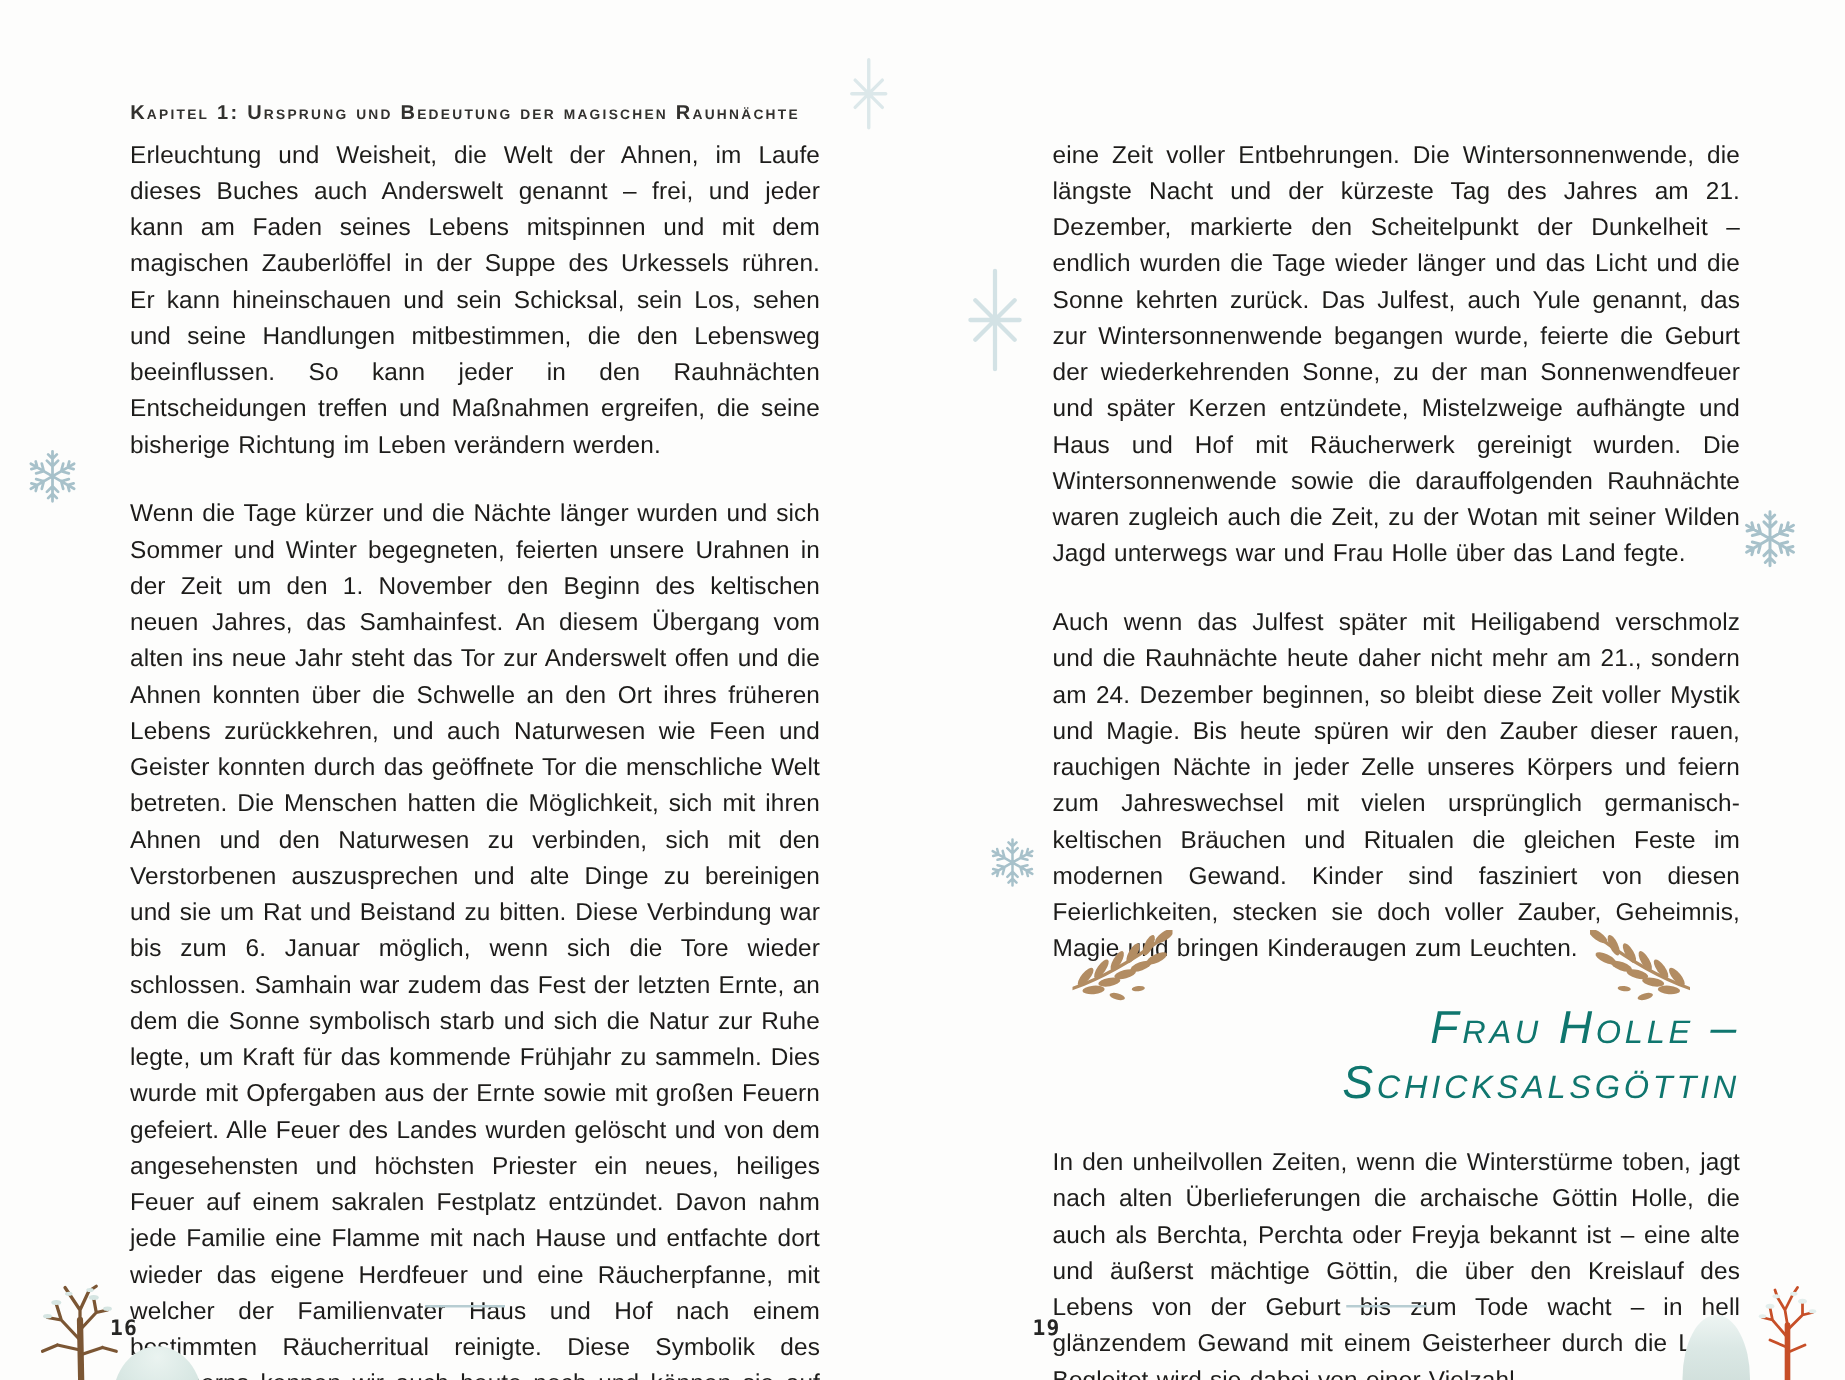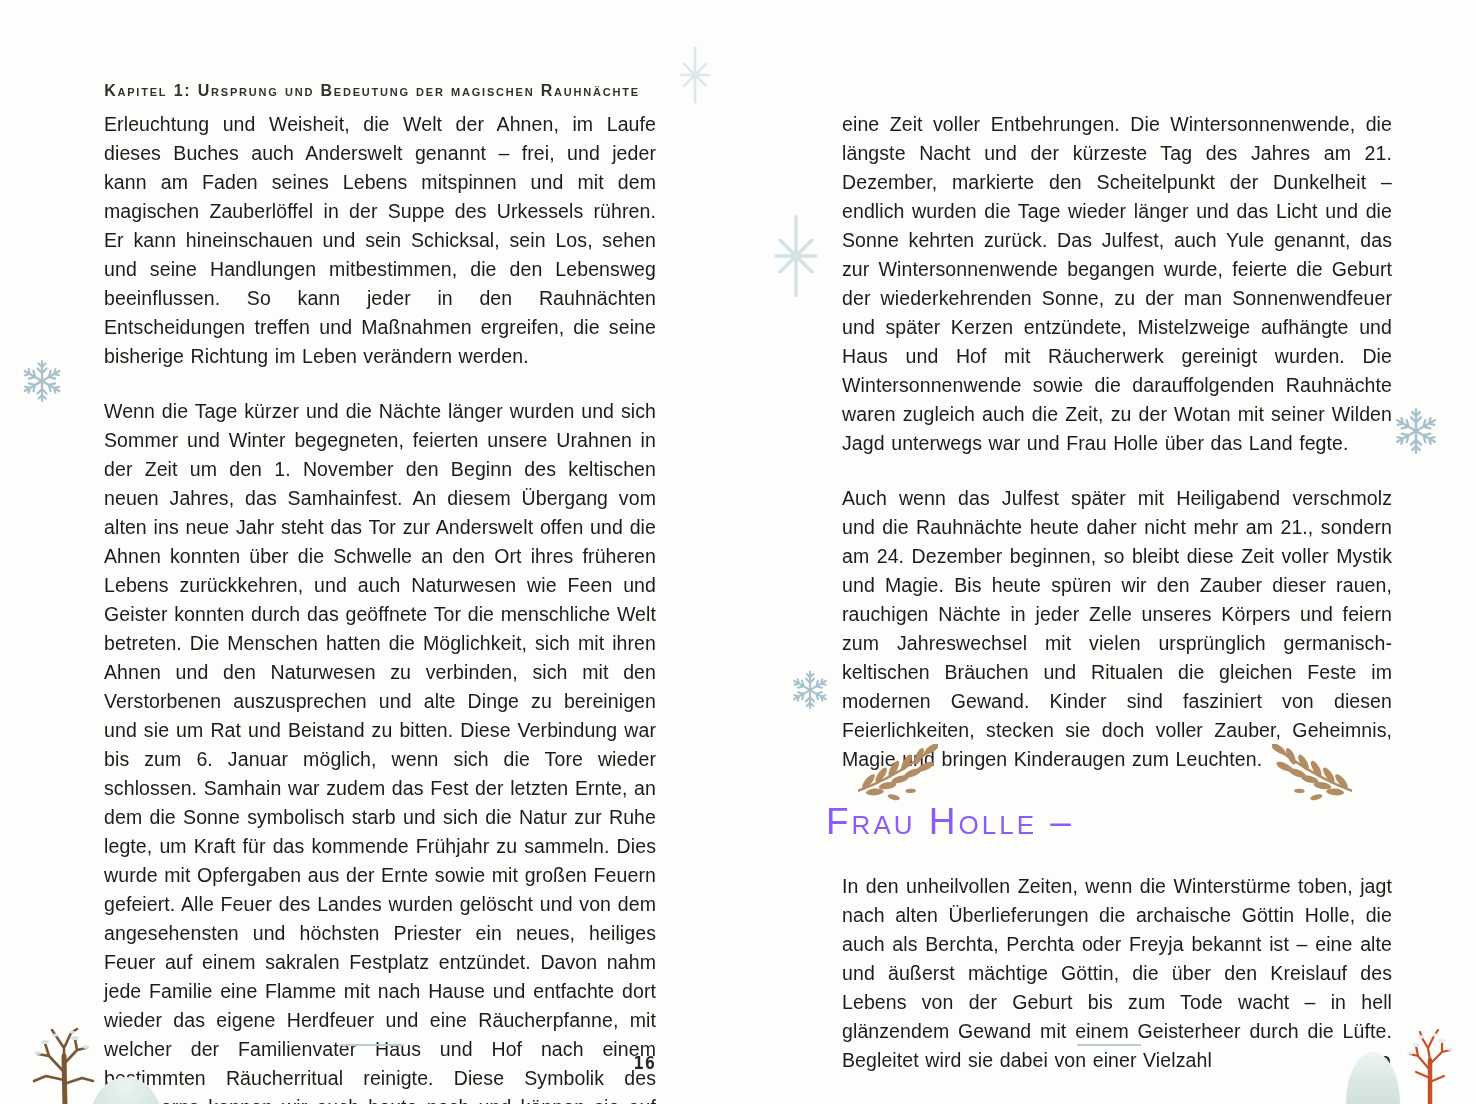--- a/index.html
+++ b/index.html
@@ -22,28 +22,29 @@
   .body-text { position:absolute; top:110px; left:0; right:0; }
   .body-text p {
     margin:0 0 26px 16px;
     font-size:19.5px; line-height:29px;
     text-align:justify; text-align-last:left;
     word-spacing:1px; letter-spacing:0.1px;
     color:#1d1c1a;
   }
 
   .section-heading {
-    margin:6px 0 28px 0; text-align:left;
+    margin:6px 0 28px 0; text-align:right;
     font-variant:small-caps; font-weight:500;
     font-size:37px; line-height:44px; letter-spacing:3px;
-    color:#8b5cf6;
+    color:#0f766e;
+    font-style:italic;
   }
 
   .folio {
-    position:absolute; top:1044px; left:0; right:0; text-align:right;
+    position:absolute; top:1044px; left:0; right:0; text-align:left;
   }
   .folio-line {
     display:block; width:64px; height:2px; margin:0 auto 7px auto;
     background:#b7cdd2;
   }
   .folio-number {
     font-family:"DejaVu Sans Mono", monospace; font-weight:bold;
     font-size:17px; letter-spacing:1px; color:#262624;
   }
 
@@ -118,20 +119,21 @@
   </div>
 
   <div class="column col-right">
 
     <div class="body-text">
       <p>eine Zeit voller Entbehrungen. Die Wintersonnenwende, die längste Nacht und der kürzeste Tag des Jahres am 21. Dezember, markierte den Scheitelpunkt der Dunkelheit – endlich wurden die Tage wieder länger und das Licht und die Sonne kehrten zurück. Das Julfest, auch Yule genannt, das zur Wintersonnenwende begangen wurde, feierte die Geburt der wiederkehrenden Sonne, zu der man Sonnenwendfeuer und später Kerzen entzündete, Mistelzweige aufhängte und Haus und Hof mit Räucherwerk gereinigt wurden. Die Wintersonnenwende sowie die darauffolgenden Rauhnächte waren zugleich auch die Zeit, zu der Wotan mit seiner Wilden Jagd unterwegs war und Frau Holle über das Land fegte.</p>
       <p>Auch wenn das Julfest später mit Heiligabend verschmolz und die Rauhnächte heute daher nicht mehr am 21., sondern am 24. Dezember beginnen, so bleibt diese Zeit voller Mystik und Magie. Bis heute spüren wir den Zauber dieser rauen, rauchigen Nächte in jeder Zelle unseres Körpers und feiern zum Jahreswechsel mit vielen ursprünglich germanisch-keltischen Bräuchen und Ritualen die gleichen Feste im modernen Gewand. Kinder sind fasziniert von diesen Feierlichkeiten, stecken sie doch voller Zauber, Geheimnis, Magie und bringen Kinderaugen zum Leuchten.</p>
 
       <div class="section-heading">
         <div>Frau Holle –</div>
+        <div>Schicksalsgöttin</div>
       </div>
 
       <p>In den unheilvollen Zeiten, wenn die Winterstürme toben, jagt nach alten Überlieferungen die archaische Göttin Holle, die auch als Berchta, Perchta oder Freyja bekannt ist – eine alte und äußerst mächtige Göttin, die über den Kreislauf des Lebens von der Geburt bis zum Tode wacht – in hell glänzendem Gewand mit einem Geisterheer durch die Lüfte. Begleitet wird sie dabei von einer Vielzahl</p>
     </div>
 
     <div class="folio">
       <span class="folio-line"></span>
       <span class="folio-number">19</span>
     </div>
   </div>

